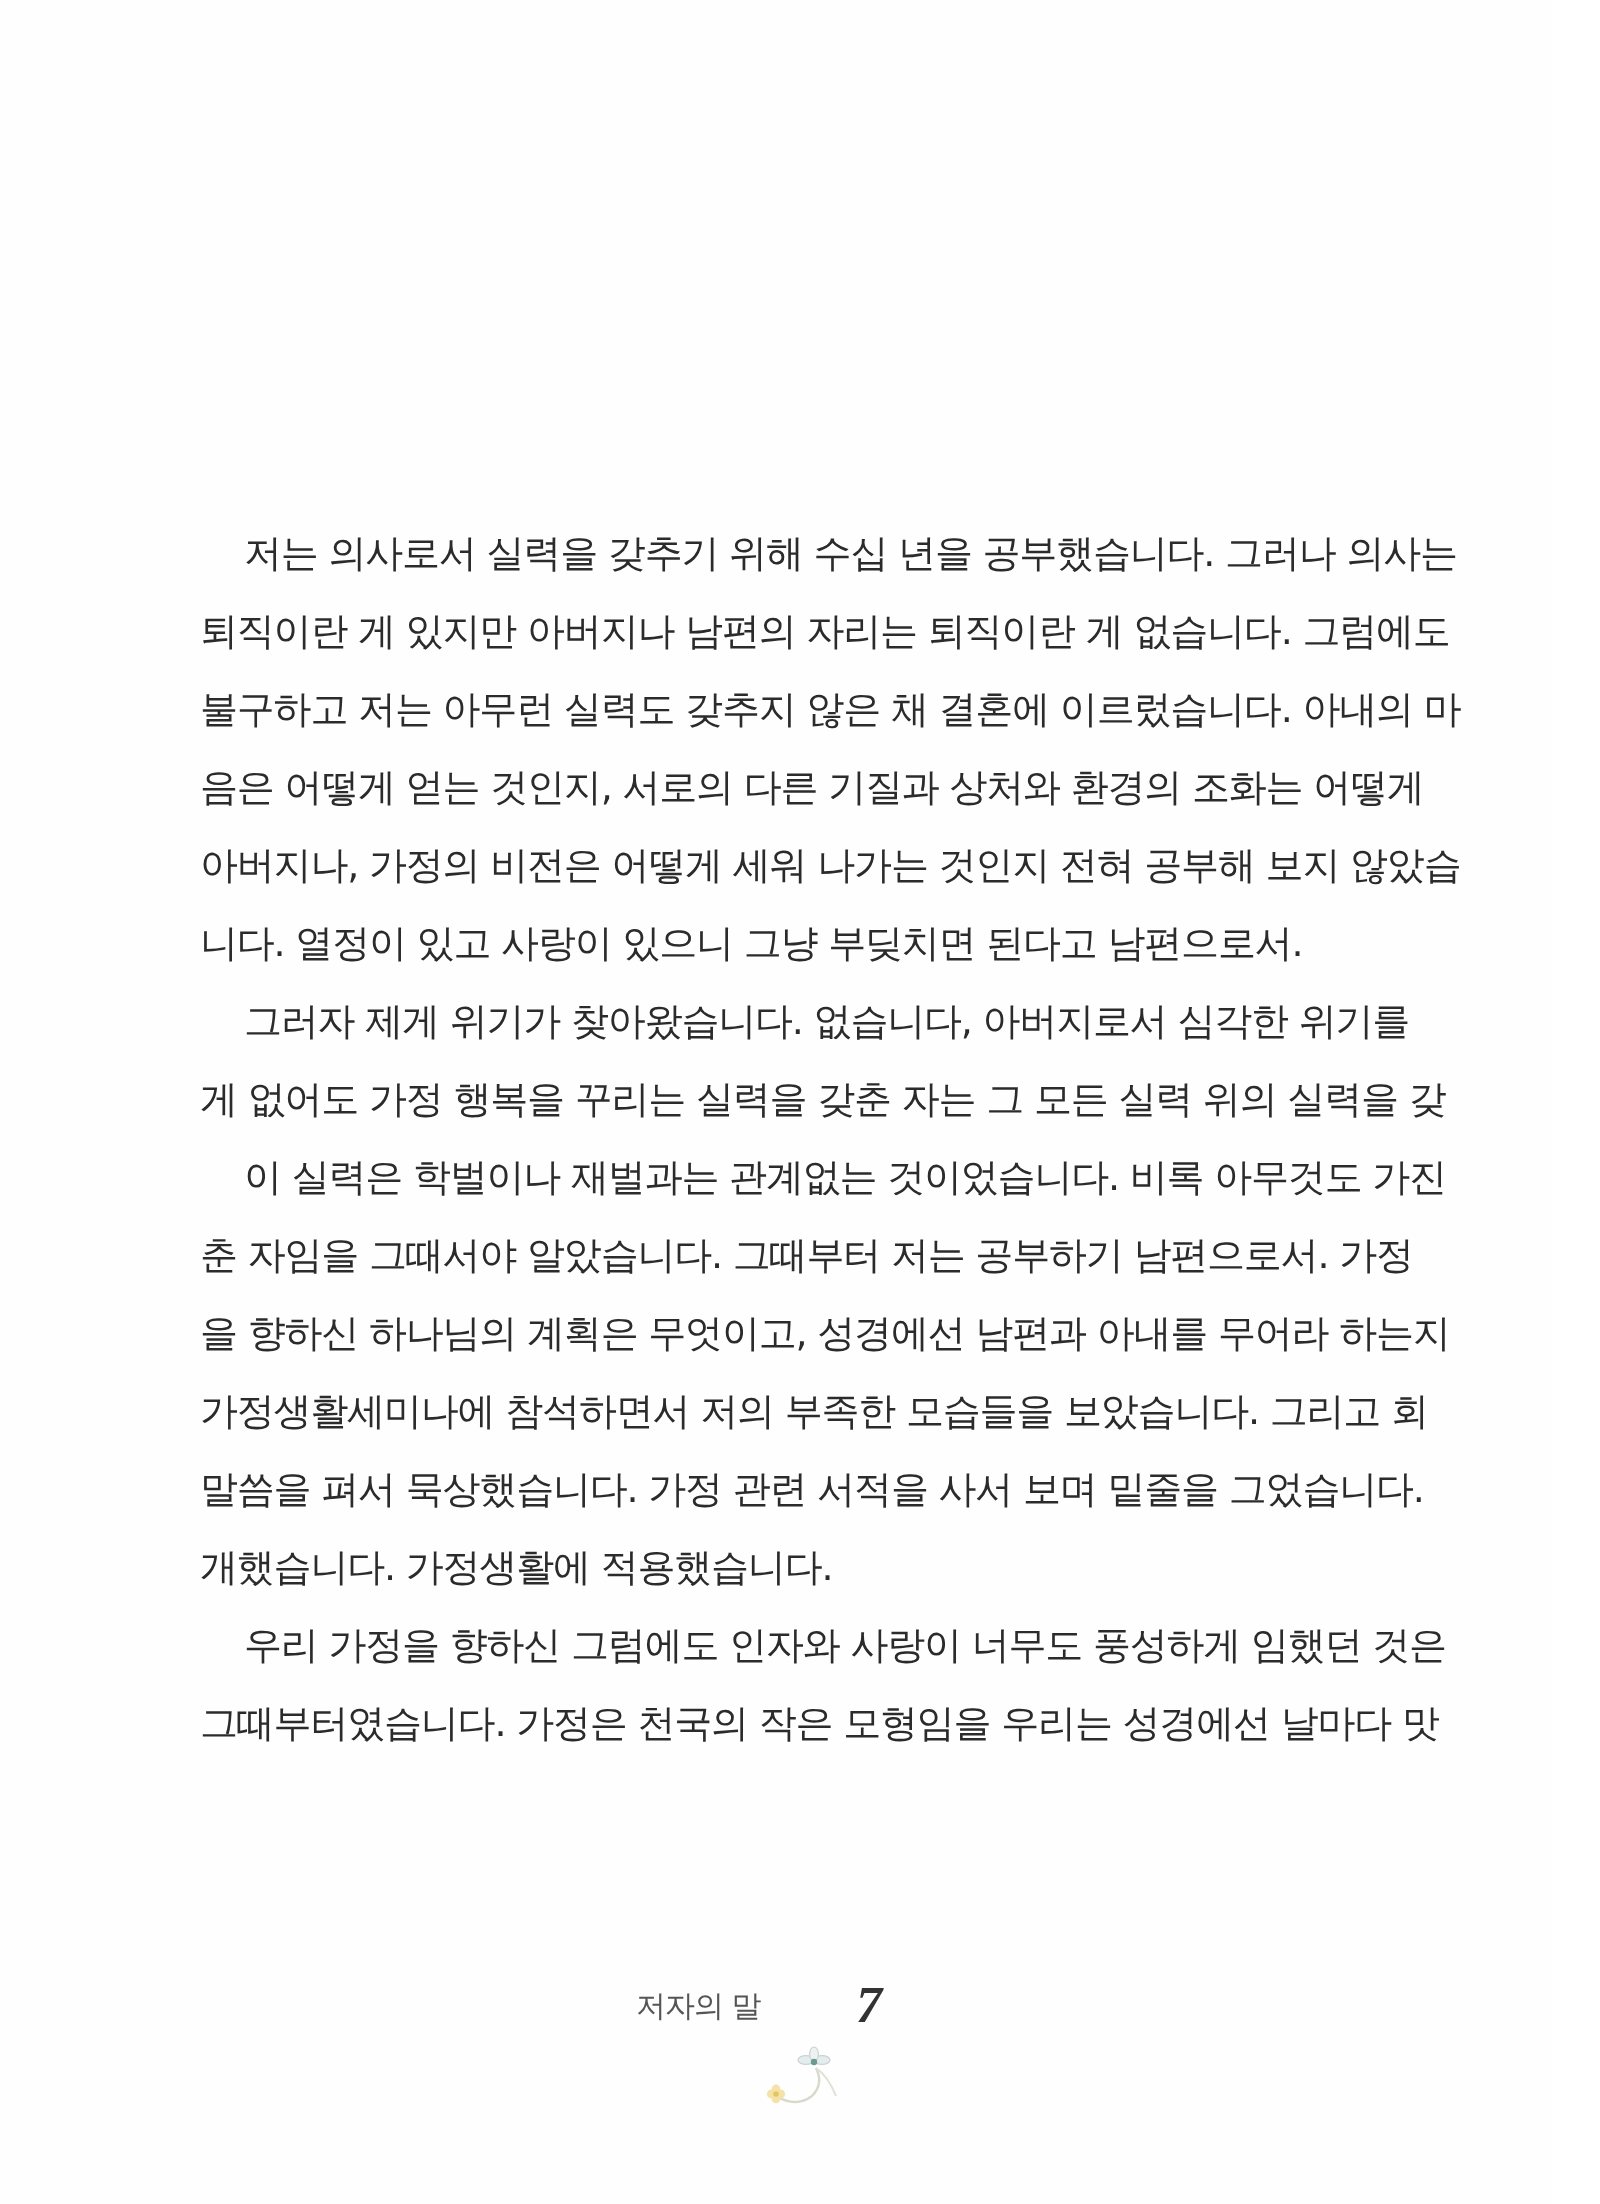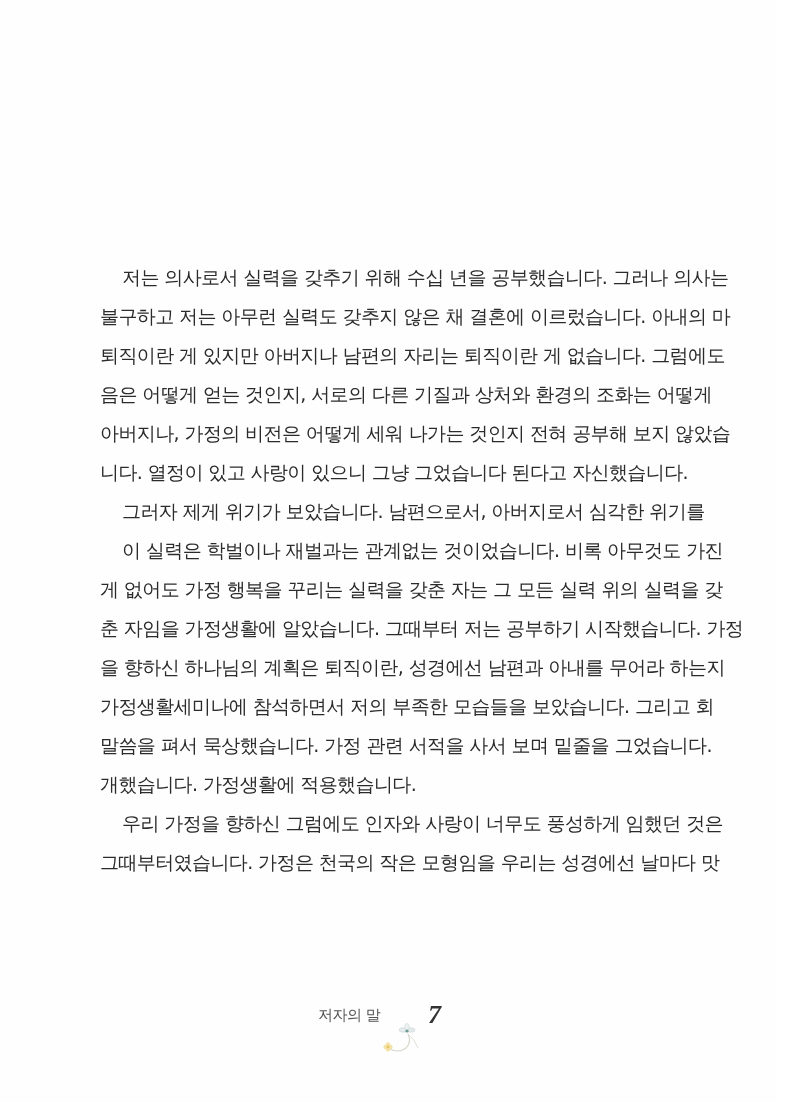--- a/index.html
+++ b/index.html
@@ -7,47 +7,47 @@
       width: 800px; height: 1102px; background: #ffffff; position: relative; overflow: hidden;
       font-family: "DejaVu Sans", "Liberation Sans", sans-serif; color: #2a2a2a;
     }
     .page { position: absolute; left: 0; top: 0; width: 776px; height: 1102px; background: #fefefe; }
     .body-text { position: absolute; left: 100px; top: 258px; width: 620px; }
     .line {
       height: 39px; line-height: 39px; font-size: 19px; letter-spacing: -0.6px;
       white-space: nowrap; overflow: visible; color: #2b2b2b;
     }
     .line.indent { padding-left: 22px; }
-    .footer { position: absolute; top: 990px; left: 0; width: 800px; height: 40px; margin-top: 12px; }
+    .footer { position: absolute; top: 990px; left: 0; width: 800px; height: 40px; }
     .running-head {
       position: absolute; left: 318px; top: 4px; font-family: "DejaVu Serif", "Liberation Serif", serif;
       font-size: 15px; color: #555; letter-spacing: -0.5px;
     }
     .page-number {
       position: absolute; left: 428px; top: -2px; font-family: "Liberation Serif", "DejaVu Serif", serif;
       font-style: italic; font-weight: bold; font-size: 26px; color: #333;
     }
     .ornament { position: absolute; left: 378px; top: 1020px; width: 46px; height: 40px; }
   </style>
 </head>
 <body>
 
 <div class="page">
   <div class="body-text">
     <div class="line indent">저는 의사로서 실력을 갖추기 위해 수십 년을 공부했습니다. 그러나 의사는</div>
+    <div class="line">퇴직이란 게 있지만 아버지나 남편의 자리는 퇴직이란 게 없습니다. 그럼에도</div>
     <div class="line">불구하고 저는 아무런 실력도 갖추지 않은 채 결혼에 이르렀습니다. 아내의 마</div>
-    <div class="line">퇴직이란 게 있지만 아버지나 남편의 자리는 퇴직이란 게 없습니다. 그럼에도</div>
     <div class="line">음은 어떻게 얻는 것인지, 서로의 다른 기질과 상처와 환경의 조화는 어떻게</div>
     <div class="line">아버지나, 가정의 비전은 어떻게 세워 나가는 것인지 전혀 공부해 보지 않았습</div>
-    <div class="line">니다. 열정이 있고 사랑이 있으니 그냥 그었습니다 된다고 자신했습니다.</div>
-    <div class="line indent">그러자 제게 위기가 보았습니다. 남편으로서, 아버지로서 심각한 위기를</div>
+    <div class="line">니다. 열정이 있고 사랑이 있으니 그냥 부딪치면 된다고 남편으로서.</div>
+    <div class="line indent">그러자 제게 위기가 찾아왔습니다. 없습니다, 아버지로서 심각한 위기를</div>
+    <div class="line">게 없어도 가정 행복을 꾸리는 실력을 갖춘 자는 그 모든 실력 위의 실력을 갖</div>
     <div class="line indent">이 실력은 학벌이나 재벌과는 관계없는 것이었습니다. 비록 아무것도 가진</div>
-    <div class="line">게 없어도 가정 행복을 꾸리는 실력을 갖춘 자는 그 모든 실력 위의 실력을 갖</div>
-    <div class="line">춘 자임을 가정생활에 알았습니다. 그때부터 저는 공부하기 시작했습니다. 가정</div>
-    <div class="line">을 향하신 하나님의 계획은 퇴직이란, 성경에선 남편과 아내를 무어라 하는지</div>
+    <div class="line">춘 자임을 그때서야 알았습니다. 그때부터 저는 공부하기 남편으로서. 가정</div>
+    <div class="line">을 향하신 하나님의 계획은 무엇이고, 성경에선 남편과 아내를 무어라 하는지</div>
     <div class="line">가정생활세미나에 참석하면서 저의 부족한 모습들을 보았습니다. 그리고 회</div>
     <div class="line">말씀을 펴서 묵상했습니다. 가정 관련 서적을 사서 보며 밑줄을 그었습니다.</div>
     <div class="line">개했습니다. 가정생활에 적용했습니다.</div>
     <div class="line indent">우리 가정을 향하신 그럼에도 인자와 사랑이 너무도 풍성하게 임했던 것은</div>
     <div class="line">그때부터였습니다. 가정은 천국의 작은 모형임을 우리는 성경에선 날마다 맛</div>
   </div>
 
   <div class="footer">
     <span class="running-head">저자의 말</span>
     <span class="page-number">7</span>

